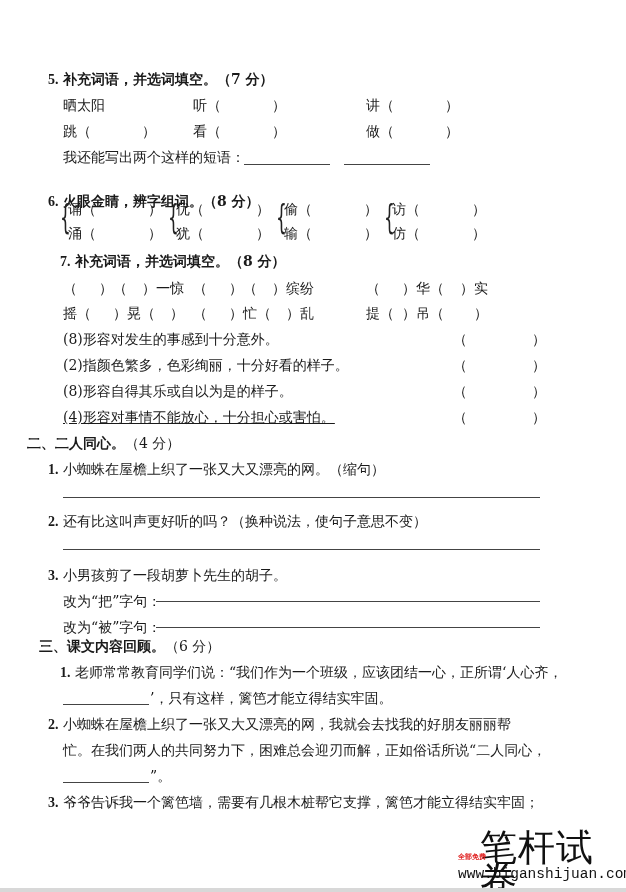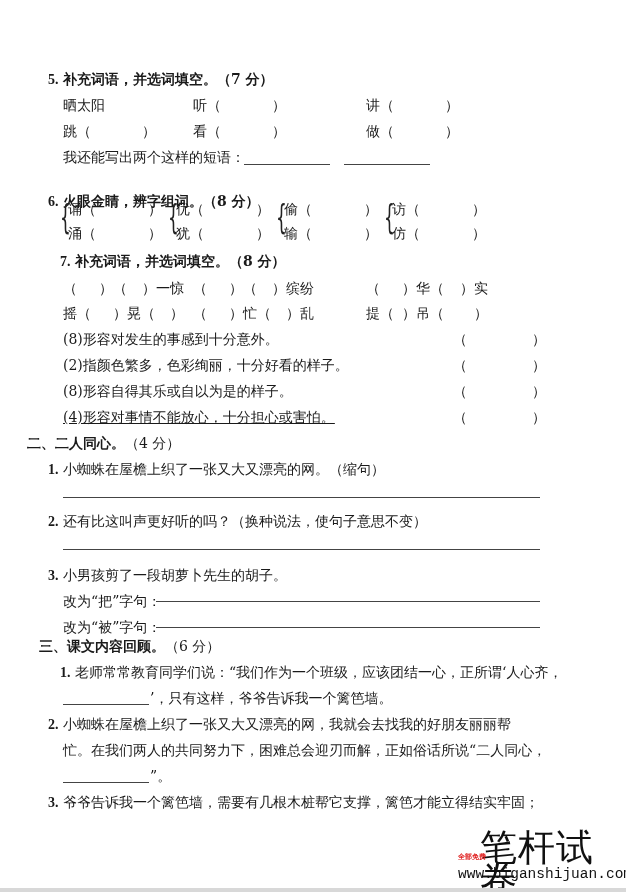--- a/index.html
+++ b/index.html
@@ -155,21 +155,21 @@
 
 <div class="abs" style="left:39px;top:637px;">
   <span class="bold">三、课文内容回顾。</span><span>（6 分）</span>
 </div>
 
 <div class="abs" style="left:48px;top:663px;margin-left:12px;">
   <span class="qnum">1.</span>
   <span>老师常常教育同学们说：“我们作为一个班级，应该团结一心，正所谓‘人心齐，</span>
 </div>
 <div class="uline" style="left:63px;top:704px;width:86px;"></div>
-<div class="abs" style="left:150px;top:689px;">’，只有这样，爷爷告诉我一个篱笆墙。</div>
+<div class="abs" style="left:150px;top:689px;">’，只有这样，篱笆才能立得结实牢固。</div>
 
 <div class="abs" style="left:48px;top:715px;">
   <span class="qnum">2.</span>
   <span>小蜘蛛在屋檐上织了一张又大又漂亮的网，我就会去找我的好朋友丽丽帮</span>
 </div>
 <div class="abs" style="left:63px;top:741px;">忙。在我们两人的共同努力下，困难总会迎刃而解，正如俗话所说“二人同心，</div>
 <div class="uline" style="left:63px;top:782px;width:86px;"></div>
 <div class="abs" style="left:150px;top:767px;">”。</div>
 
 <div class="abs" style="left:48px;top:793px;">

